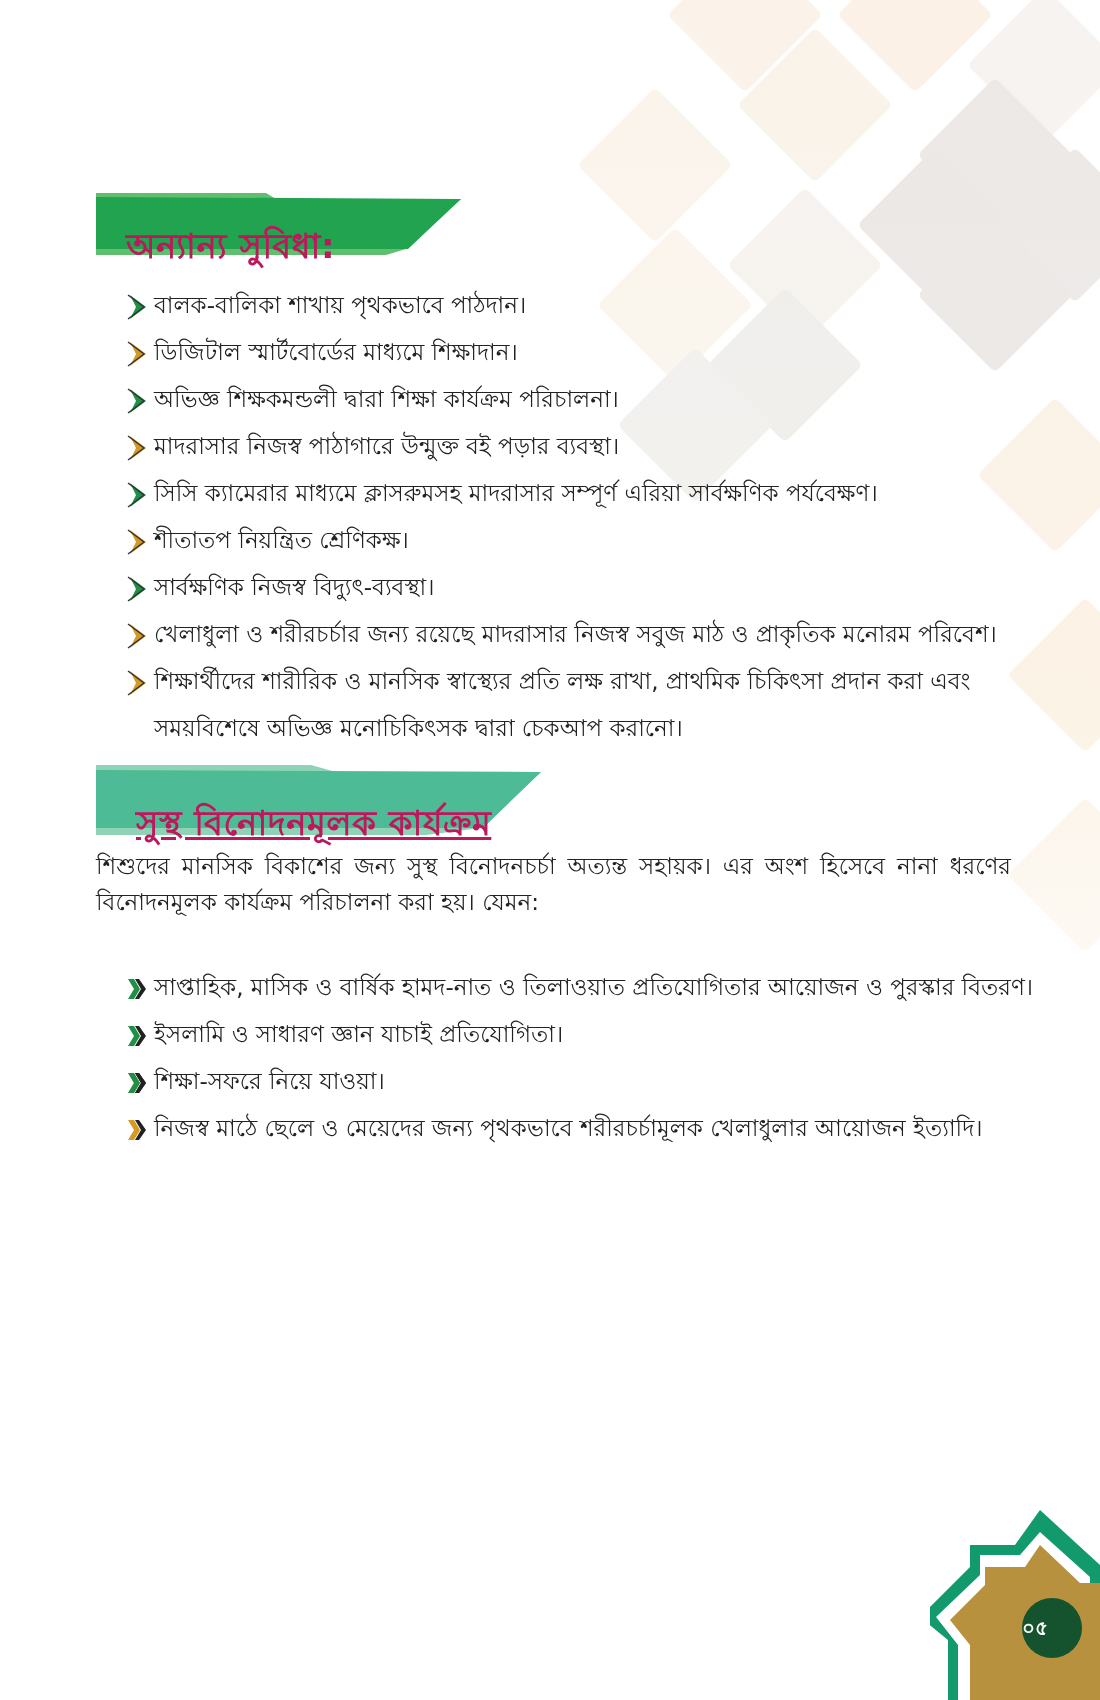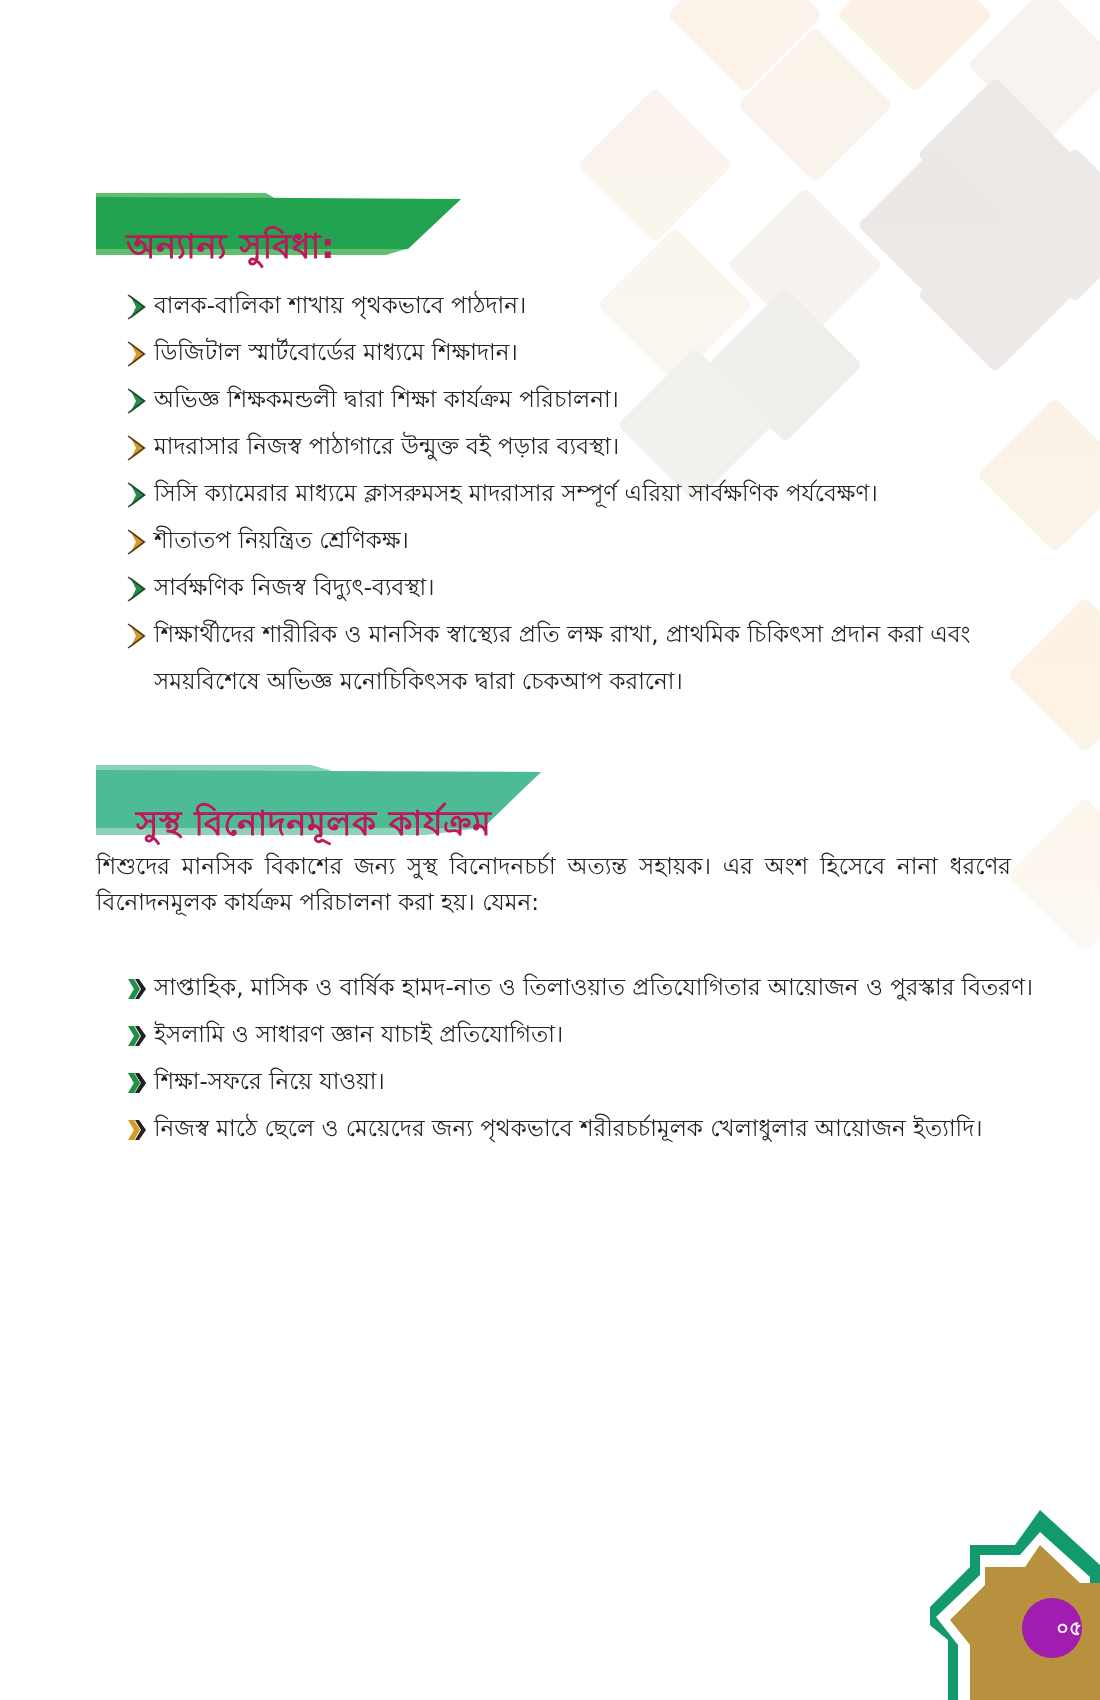--- a/index.html
+++ b/index.html
@@ -25,21 +25,21 @@
 
   .list { position:absolute; left:110px; width:900px; margin:16px; padding:0; list-style:none; }
   .list li { position:relative; padding-left:28px; font-size:23px; line-height:47px; white-space:nowrap; }
   .list li.wrap { white-space:normal; line-height:47px; }
   .bullet { position:absolute; left:0; top:12px; width:22px; height:26px; }
 
   .para { position:absolute; left:96px; width:915px; font-size:23px; line-height:36px; text-align:justify; }
 
   .page-emblem { position:absolute; left:930px; top:1505px; width:170px; height:195px; }
   .page-num { position:absolute; left:1022px; top:1598px; width:60px; height:60px; border-radius:50%;
-    background:#a21caf; color:#fff; font-size:20px; font-weight:bold; text-align:right; line-height:60px; }
+    background:#14532d; color:#fff; font-size:20px; font-weight:bold; text-align:left; line-height:60px; }
 </style>
 </head>
 <body>
 
 <div class="bg-pattern">
   <div class="tile" style="left:130px;top:-40px;background:#fbf3ea;"></div>
   <div class="tile" style="left:300px;top:-40px;background:#fbf1e6;"></div>
   <div class="tile" style="left:430px;top:10px;background:#f6f3f0;"></div>
   <div class="tile" style="left:200px;top:50px;background:#faf3ea;"></div>
   <div class="tile" style="left:40px;top:110px;background:#faf4ec;"></div>
@@ -108,35 +108,42 @@
       </svg>
     <span>শীতাতপ নিয়ন্ত্রিত শ্রেণিকক্ষ।</span>
   </li>
   <li>
     <svg class="bullet" viewBox="0 0 22 26">
         <polygon points="4,1 20,13 4,25 10,13" fill="#1e9147"></polygon>
         <polyline points="2,1 18,13 2,25" fill="none" stroke="#333" stroke-width="1.4"></polyline>
       </svg>
     <span>সার্বক্ষণিক নিজস্ব বিদ্যুৎ-ব্যবস্থা।</span>
   </li>
+  <li>
+    <svg class="bullet" viewBox="0 0 22 26">
+        <polygon points="4,1 20,13 4,25 10,13" fill="#d69a24"></polygon>
+        <polyline points="2,1 18,13 2,25" fill="none" stroke="#333" stroke-width="1.4"></polyline>
+      </svg>
+    <span>খেলাধুলা ও শরীরচর্চার জন্য রয়েছে মাদরাসার নিজস্ব সবুজ মাঠ ও প্রাকৃতিক মনোরম পরিবেশ।</span>
+  </li>
   <li class="wrap">
     <svg class="bullet" viewBox="0 0 22 26">
         <polygon points="4,1 20,13 4,25 10,13" fill="#d69a24"></polygon>
         <polyline points="2,1 18,13 2,25" fill="none" stroke="#333" stroke-width="1.4"></polyline>
       </svg>
     <span>শিক্ষার্থীদের শারীরিক ও মানসিক স্বাস্থ্যের প্রতি লক্ষ রাখা, প্রাথমিক চিকিৎসা প্রদান করা এবং সময়বিশেষে অভিজ্ঞ মনোচিকিৎসক দ্বারা চেকআপ করানো।</span>
   </li>
 </ul>
 
 <div class="banner" style="left:96px; top:765px; width:450px;">
   <svg width="450" height="72" viewBox="0 0 450 72">
     <polygon points="0,0 215,0 240,7 445,7 385,63 330,70 0,70" fill="#8fd3b6"></polygon>
     <polygon points="0,5 445,7 387,63 0,63" fill="#4dbb95"></polygon>
   </svg>
-  <div class="banner-title" style="left:40px;top:12px;">সুস্থ বিনোদনমূলক কার্যক্রম</div>
+  <div class="banner-title" style="left:40px;top:12px;text-decoration:underline;">সুস্থ বিনোদনমূলক কার্যক্রম</div>
 </div>
 
 <div class="para" style="top:848px;">শিশুদের মানসিক বিকাশের জন্য সুস্থ বিনোদনচর্চা অত্যন্ত সহায়ক। এর অংশ হিসেবে নানা ধরণের বিনোদনমূলক কার্যক্রম পরিচালনা করা হয়। যেমন:</div>
 
 <ul class="list" style="top:948px;">
   <li>
     <svg class="bullet" viewBox="0 0 22 26">
         <polygon points="2,3 8,3 14,13 8,23 2,23 8,13" fill="#1e9147"></polygon>
         <polygon points="9,3 13,3 20,13 13,23 9,23 15,13" fill="#222"></polygon>
       </svg>

